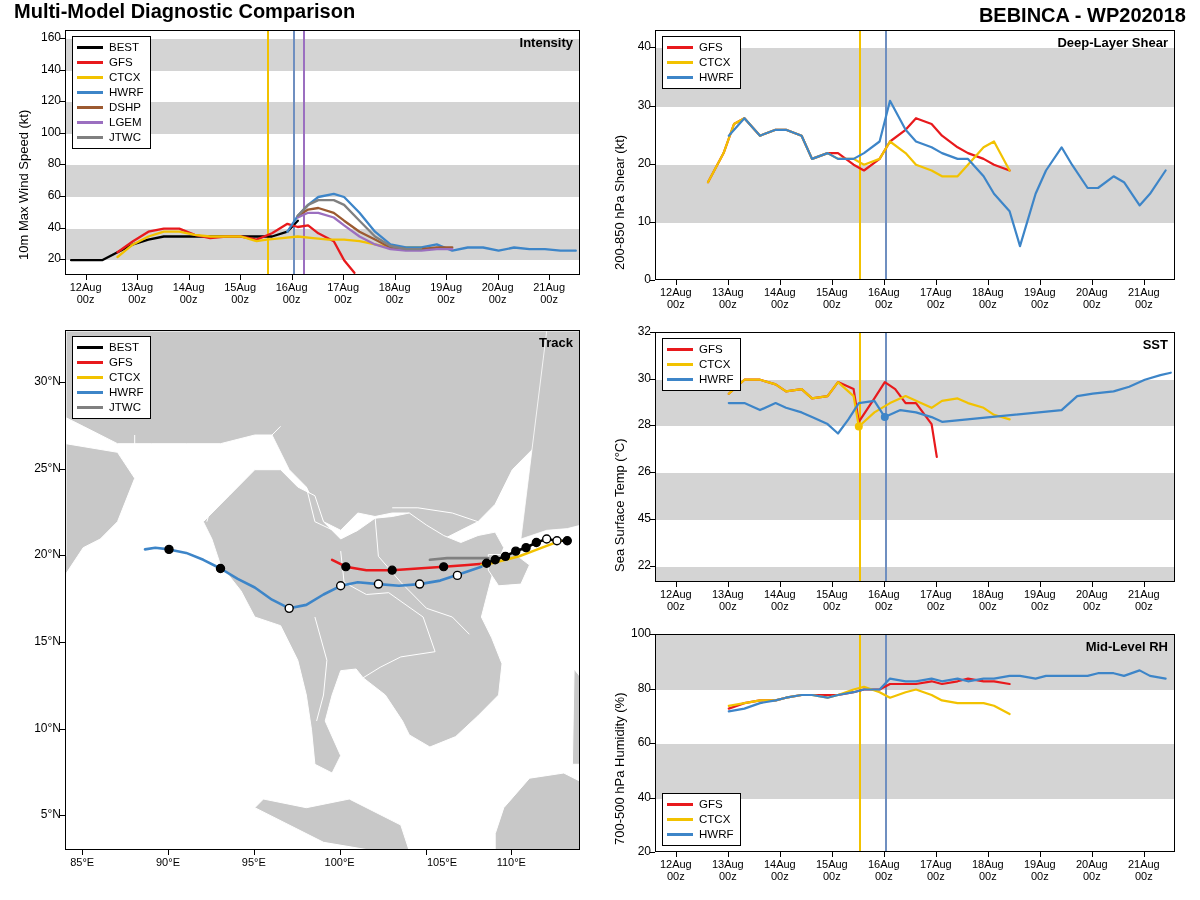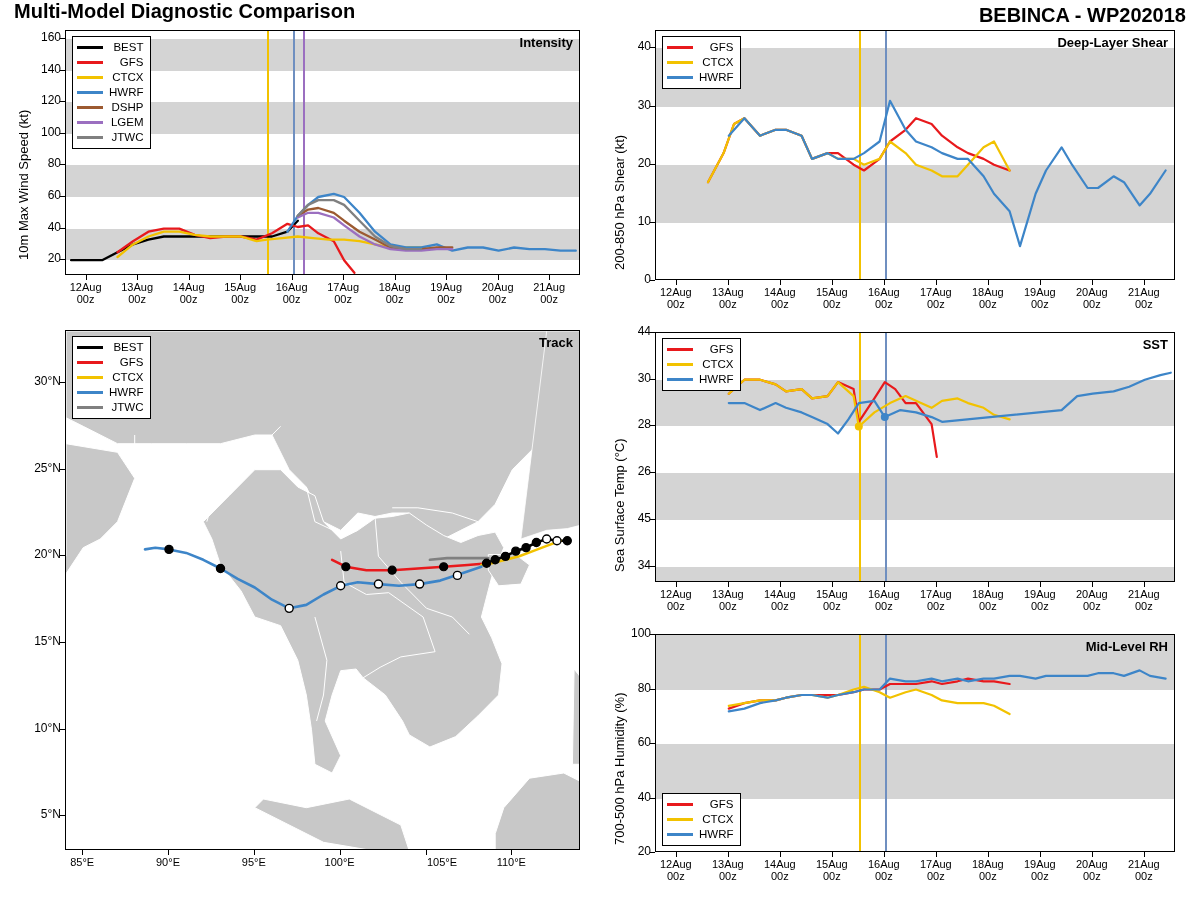--- a/index.html
+++ b/index.html
@@ -9,21 +9,21 @@
   #title-left{left:14px;top:0;}
   #title-right{right:14px;top:4px;}
 
   .panel{position:absolute;border:1px solid #000;background:#fff;box-sizing:border-box;}
   .plotarea{position:absolute;left:0;top:0;right:0;bottom:0;overflow:hidden;}
   .band{position:absolute;left:0;right:0;background:#d4d4d4;}
   .vline{position:absolute;top:0;bottom:0;width:2px;}
   .corner-label{position:absolute;right:6px;top:4px;font-weight:bold;font-size:13px;color:#000;z-index:6;}
 
   .legend{position:absolute;z-index:7;background:#fff;border:1px solid #000;padding:3px 6px 3px 4px;}
-  .legend .row{display:flex;align-items:center;height:15px;justify-content:space-between;}
+  .legend .row{display:flex;align-items:center;height:15px;}
   .legend .swatch{width:26px;height:3px;margin-right:6px;display:inline-block;}
   .legend .lbl{font-size:11.5px;line-height:11px;}
 
   .ylab{position:absolute;font-size:13px;transform-origin:0 0;transform:rotate(-90deg);white-space:nowrap;}
   .ytick{position:absolute;font-size:12px;text-align:right;}
   .xtick{position:absolute;font-size:11px;text-align:center;white-space:pre-line;line-height:12px;}
   .tickmark{position:absolute;background:#000;}
 
   svg{position:absolute;left:0;top:0;overflow:visible;}
 
@@ -341,31 +341,31 @@
           <span class="lbl">CTCX</span>
         </div>
         <div class="row">
           <span class="swatch" style="background: rgb(61, 133, 200);"></span>
           <span class="lbl">HWRF</span>
         </div>
       </div>
   </div>
   <div class="ylab" id="sst-ylab" style="left:612px;top:572px;">Sea Surface Temp (°C)</div>
   <div id="sst-yticks">
-      <div class="ytick" style="left: 611px; width: 40px; top: 557.645px;">34</div>
+      <div class="ytick" style="left: 611px; width: 40px; top: 557.645px;">22</div>
       <div class="tickmark" style="left: 650px; top: 565.645px; width: 5px; height: 1px;"></div>
       <div class="ytick" style="left: 611px; width: 40px; top: 510.916px;">45</div>
       <div class="tickmark" style="left: 650px; top: 518.916px; width: 5px; height: 1px;"></div>
       <div class="ytick" style="left: 611px; width: 40px; top: 464.187px;">26</div>
       <div class="tickmark" style="left: 650px; top: 472.187px; width: 5px; height: 1px;"></div>
       <div class="ytick" style="left: 611px; width: 40px; top: 417.458px;">28</div>
       <div class="tickmark" style="left: 650px; top: 425.458px; width: 5px; height: 1px;"></div>
       <div class="ytick" style="left: 611px; width: 40px; top: 370.729px;">30</div>
       <div class="tickmark" style="left: 650px; top: 378.729px; width: 5px; height: 1px;"></div>
-      <div class="ytick" style="left: 611px; width: 40px; top: 324px;">44</div>
+      <div class="ytick" style="left: 611px; width: 40px; top: 324px;">32</div>
       <div class="tickmark" style="left: 650px; top: 332px; width: 5px; height: 1px;"></div>
     </div>
   <div id="sst-xticks">
       <div class="xtick" style="left: 645.8px; width: 60px; top: 588px;">12Aug
 00z</div>
       <div class="tickmark" style="left: 675.8px; top: 582px; width: 1px; height: 5px;"></div>
       <div class="xtick" style="left: 697.8px; width: 60px; top: 588px;">13Aug
 00z</div>
       <div class="tickmark" style="left: 727.8px; top: 582px; width: 1px; height: 5px;"></div>
       <div class="xtick" style="left: 749.8px; width: 60px; top: 588px;">14Aug

